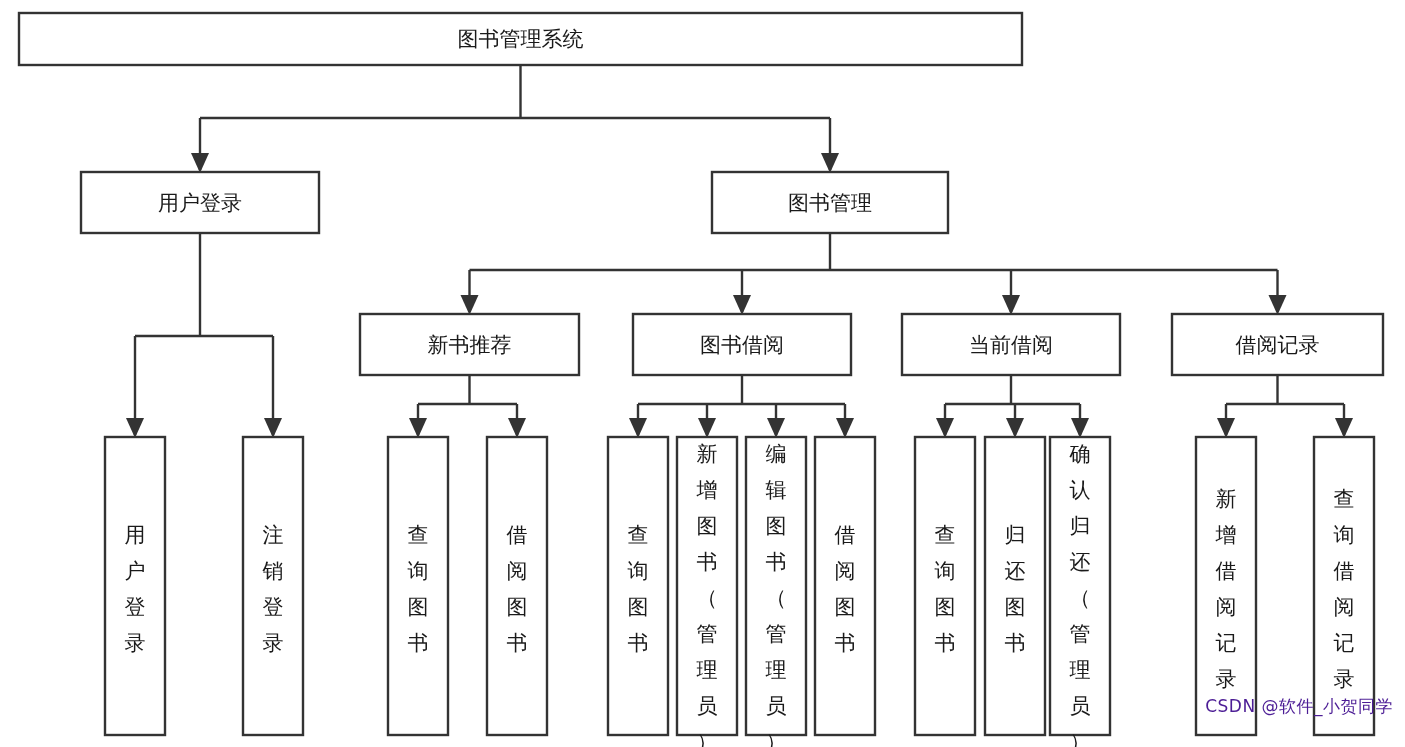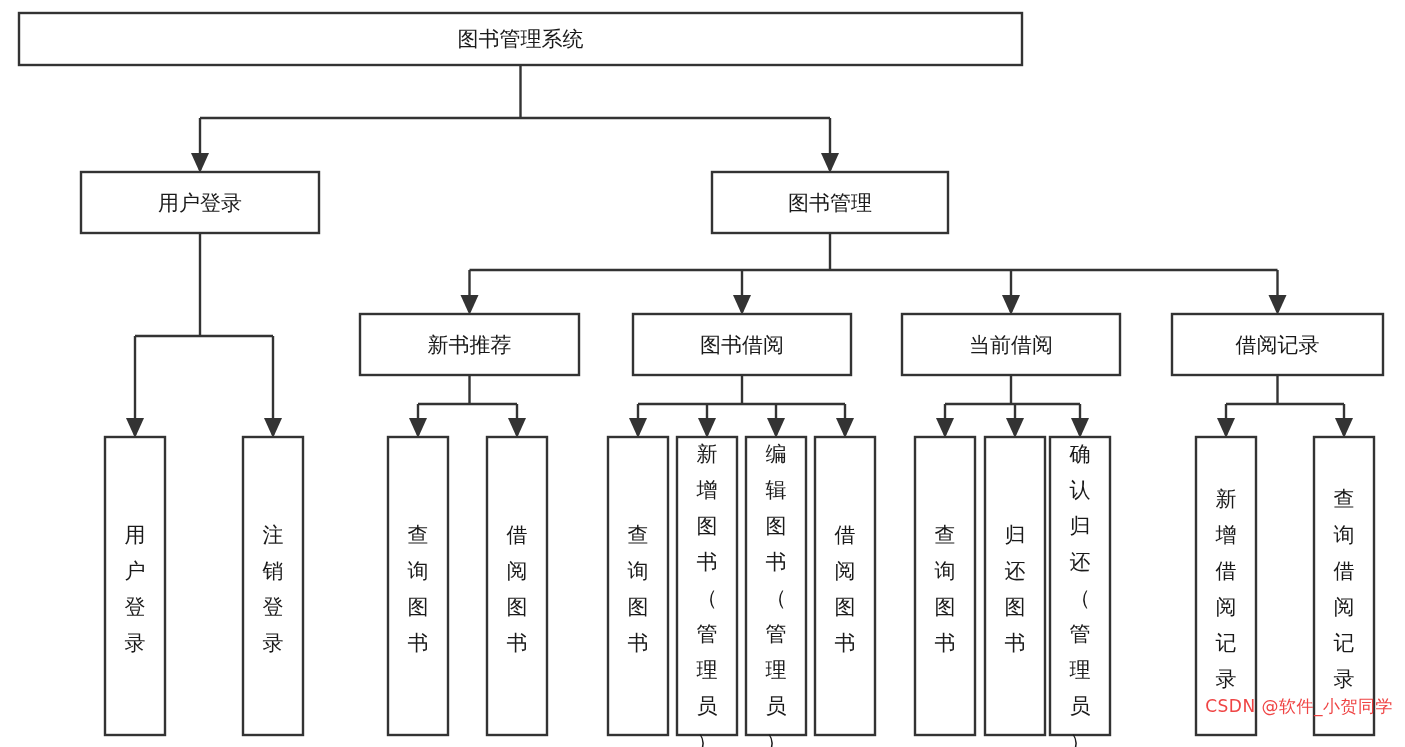--- a/index.html
+++ b/index.html
@@ -53,21 +53,21 @@
     font-size: 21px;
     fill: #1a1a1a;
     text-anchor: middle;
   }
   .watermark {
     position: absolute;
     right: 12px;
     bottom: 4px;
     font-family: "DejaVu Sans", "Liberation Sans", sans-serif;
     font-size: 17px;
-    color: #ef4444;
+    color: #4c1d95;
     letter-spacing: 0.5px;
     white-space: nowrap;
     user-select: none;
   }
 </style>
 </head>
 <body>
 
 <div id="diagram-root">
 

